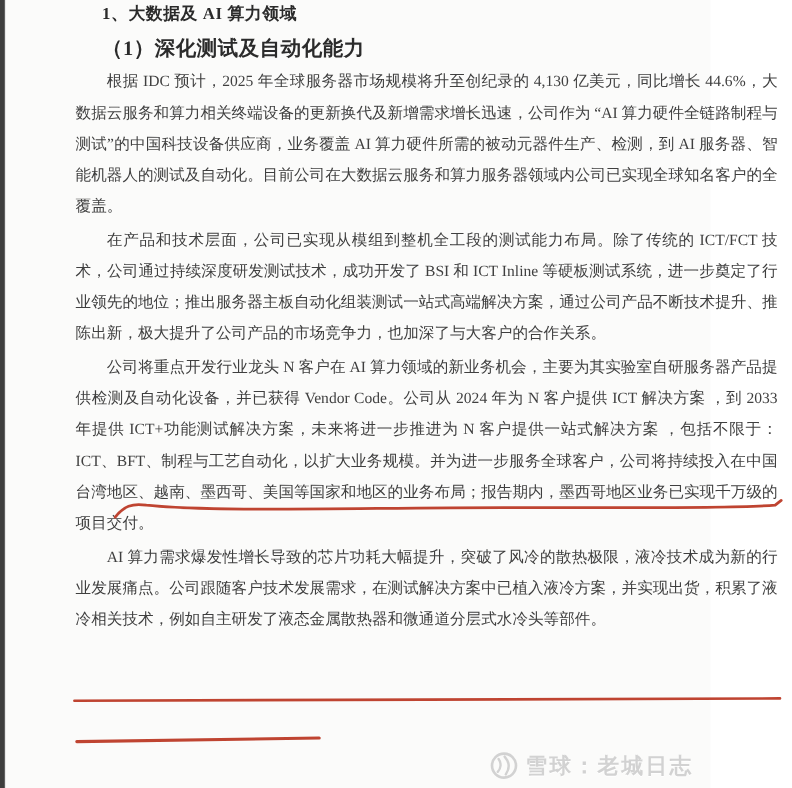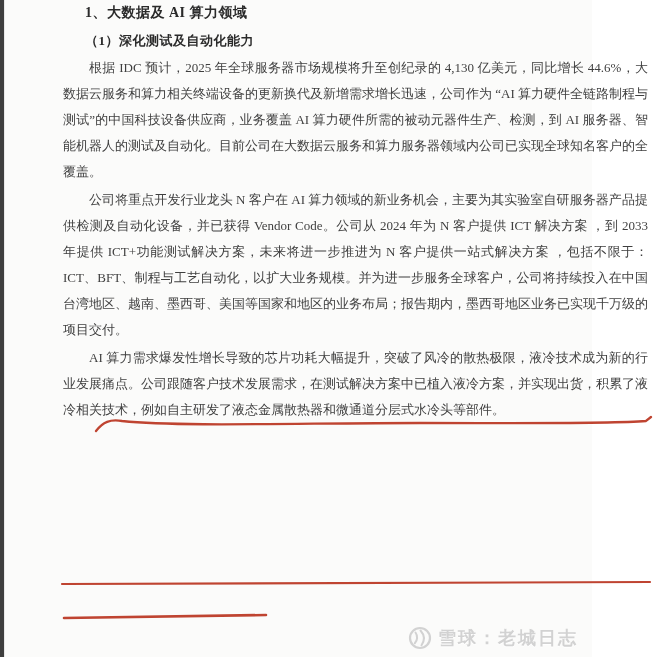--- a/index.html
+++ b/index.html
@@ -30,21 +30,21 @@
   }
   .h1 {
     font-size: 14px;
     font-weight: bold;
     color: #2b2b2b;
     line-height: 17px;
     margin: 4px 0 0 22px;
     letter-spacing: 0.5px;
   }
   .h2 {
-    font-size: 13px;
+    font-size: 17px;
     font-weight: bold;
     color: #2b2b2b;
     line-height: 17px;
     margin: 11px 0 0 22px;
     letter-spacing: 0.5px;
   }
   .para {
     font-size: 13px;
     line-height: 26px;
     text-align: justify;
@@ -80,20 +80,21 @@
 <body>
 
 <div class="page">
 
   <div class="edge-strip"></div>
 
   <div class="doc">
     <div class="h1">1、大数据及 AI 算力领域</div>
     <div class="h2">（1）深化测试及自动化能力</div>
     <p class="para">根据 IDC 预计，2025 年全球服务器市场规模将升至创纪录的 4,130 亿美元，同比增长 44.6%，大数据云服务和算力相关终端设备的更新换代及新增需求增长迅速，公司作为 “AI 算力硬件全链路制程与测试”的中国科技设备供应商，业务覆盖 AI 算力硬件所需的被动元器件生产、检测，到 AI 服务器、智能机器人的测试及自动化。目前公司在大数据云服务和算力服务器领域内公司已实现全球知名客户的全覆盖。</p>
+    <p class="para">在产品和技术层面，公司已实现从模组到整机全工段的测试能力布局。除了传统的 ICT/FCT 技术，公司通过持续深度研发测试技术，成功开发了 BSI 和 ICT Inline 等硬板测试系统，进一步奠定了行业领先的地位；推出服务器主板自动化组装测试一站式高端解决方案，通过公司产品不断技术提升、推陈出新，极大提升了公司产品的市场竞争力，也加深了与大客户的合作关系。</p>
     <p class="para">公司将重点开发行业龙头 N 客户在 AI 算力领域的新业务机会，主要为其实验室自研服务器产品提供检测及自动化设备，并已获得 Vendor Code。公司从 2024 年为 N 客户提供 ICT 解决方案 ，到 2033 年提供 ICT+功能测试解决方案，未来将进一步推进为 N 客户提供一站式解决方案 ，包括不限于：ICT、BFT、制程与工艺自动化，以扩大业务规模。并为进一步服务全球客户，公司将持续投入在中国台湾地区、越南、墨西哥、美国等国家和地区的业务布局；报告期内，墨西哥地区业务已实现千万级的项目交付。</p>
     <p class="para">AI 算力需求爆发性增长导致的芯片功耗大幅提升，突破了风冷的散热极限，液冷技术成为新的行业发展痛点。公司跟随客户技术发展需求，在测试解决方案中已植入液冷方案，并实现出货，积累了液冷相关技术，例如自主研发了液态金属散热器和微通道分层式水冷头等部件。</p>
   </div>
 
   <svg class="annotations" width="660" height="657" viewBox="0 0 660 657" fill="none">
 
     <path d="M96,431 C103,422 110,419 122,421 C180,427 300,423 420,423 C520,423 610,424 646,421 L651,417" stroke="#bf4431" stroke-width="2.3" stroke-linecap="round" fill="none"></path>
 
     <path d="M62,584 L650,582" stroke="#bf4431" stroke-width="2.2" stroke-linecap="round" fill="none"></path>
 

